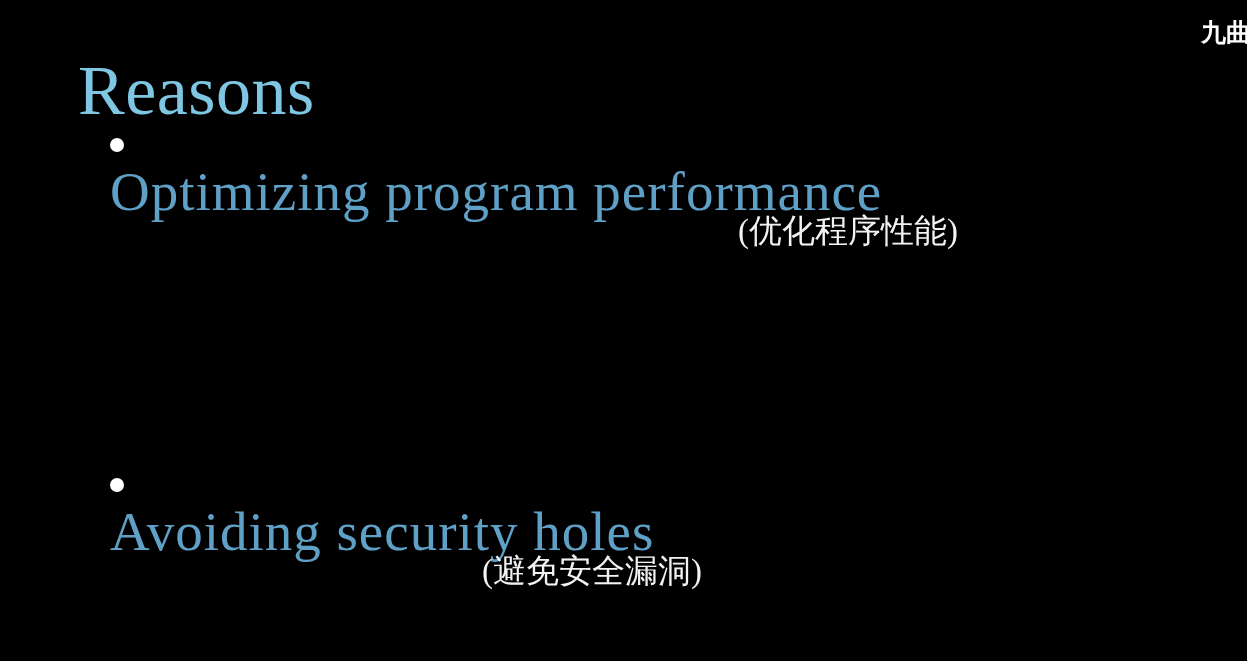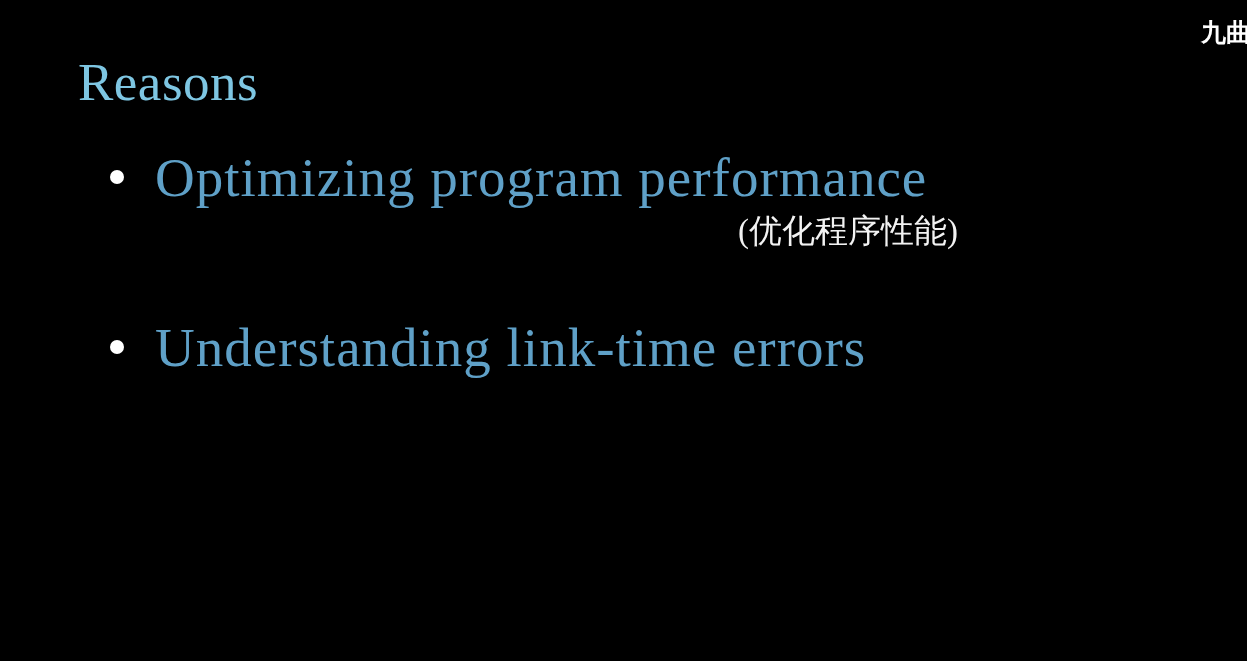--- a/index.html
+++ b/index.html
@@ -34,21 +34,21 @@
     color: #ffffff;
     letter-spacing: 0px;
   }
 
   
   .slide-title {
     position: absolute;
     left: 78px;
     top: 56px;
     font-family: "Liberation Serif", "DejaVu Serif", serif;
-    font-size: 53px;
+    font-size: 70px;
     line-height: 1;
     color: #7ec6e2;
     white-space: nowrap;
     letter-spacing: 0.5px;
     text-align: right;
   }
 
   
   .bullet-list {
     position: absolute;
@@ -62,20 +62,21 @@
     height: 170px;
   }
 
   .bullet-row {
     position: absolute;
     left: 110px;
     top: 0;
     display: flex;
     align-items: baseline;
     white-space: nowrap;
+    flex-direction: column;
   }
 
   .bullet-dot {
     display: inline-block;
     width: 14px;
     height: 14px;
     border-radius: 50%;
     background: #ffffff;
     flex: 0 0 auto;
     position: relative;
@@ -120,21 +121,24 @@
 
     <div class="bullet-group">
       <div class="bullet-row">
         <span class="bullet-dot"></span>
         <span class="bullet-text">Optimizing program performance</span>
       </div>
       <div class="bullet-cn cn-1">(优化程序性能)</div>
     </div>
 
     <div class="bullet-group">
+    </div>
+
+    <div class="bullet-group">
       <div class="bullet-row">
         <span class="bullet-dot"></span>
-        <span class="bullet-text">Understanding link-time errors</span>
+        <span class="bullet-text">Avoiding security holes</span>
       </div>
+      <div class="bullet-cn cn-3">(避免安全漏洞)</div>
     </div>
-
 
   </div>
 </div>
 
 </body></html>

